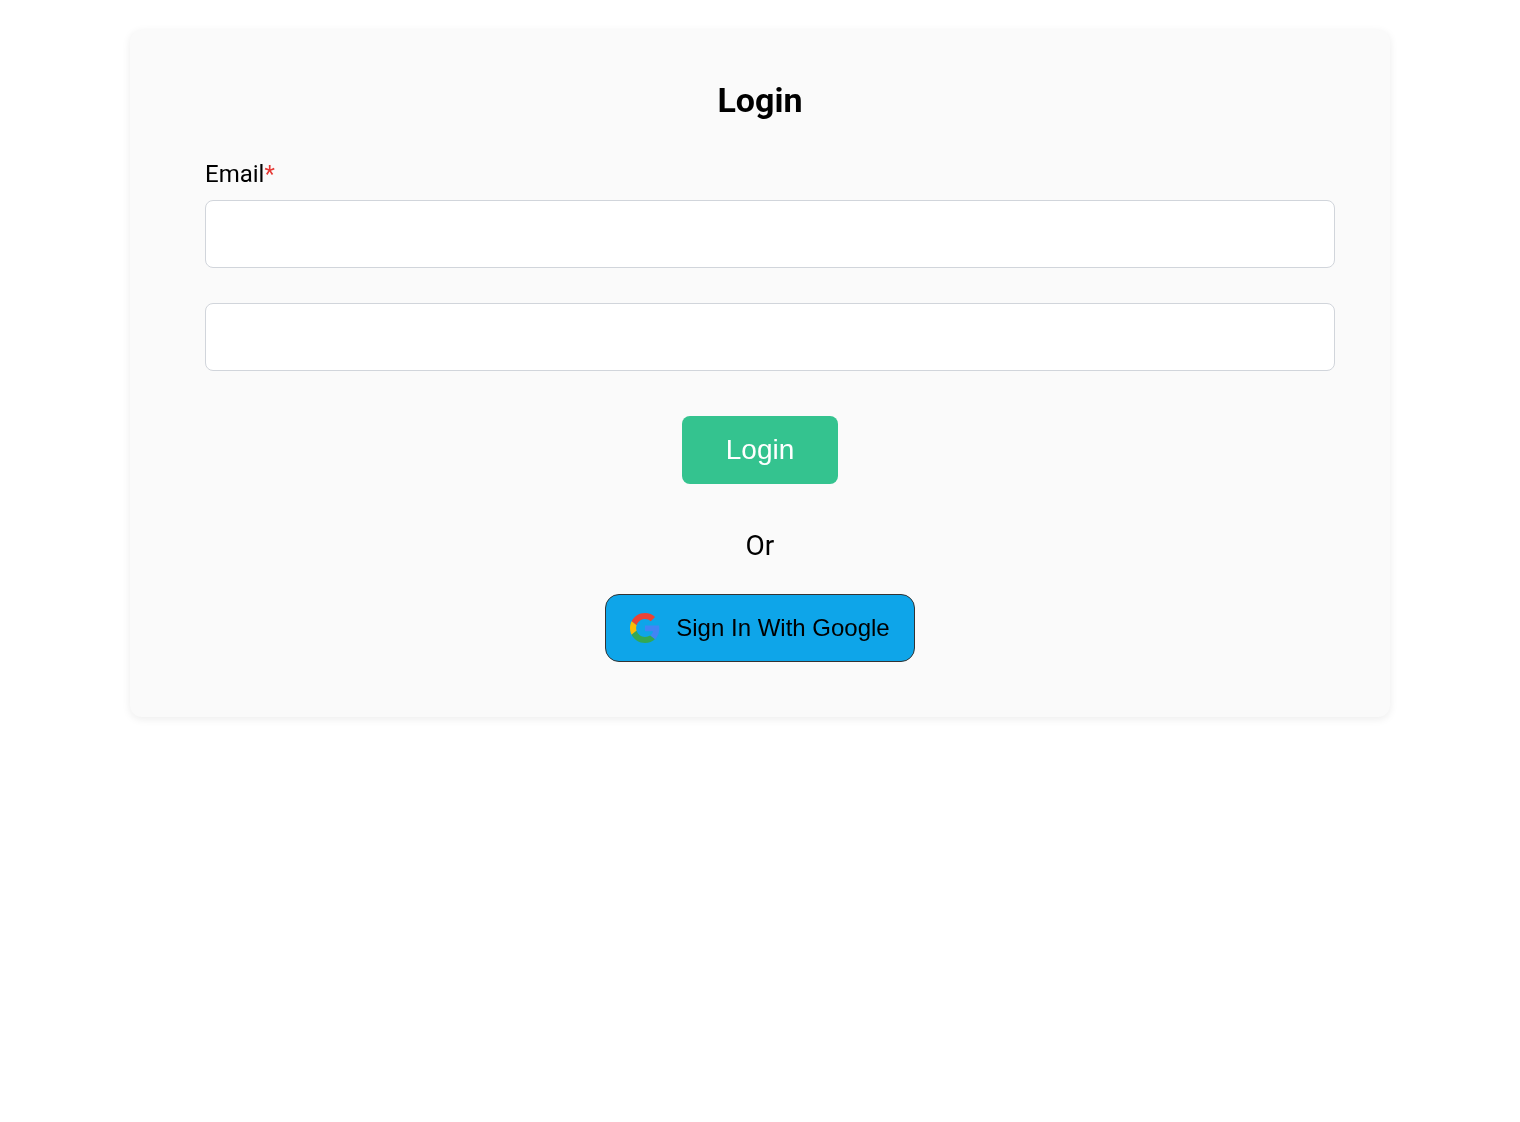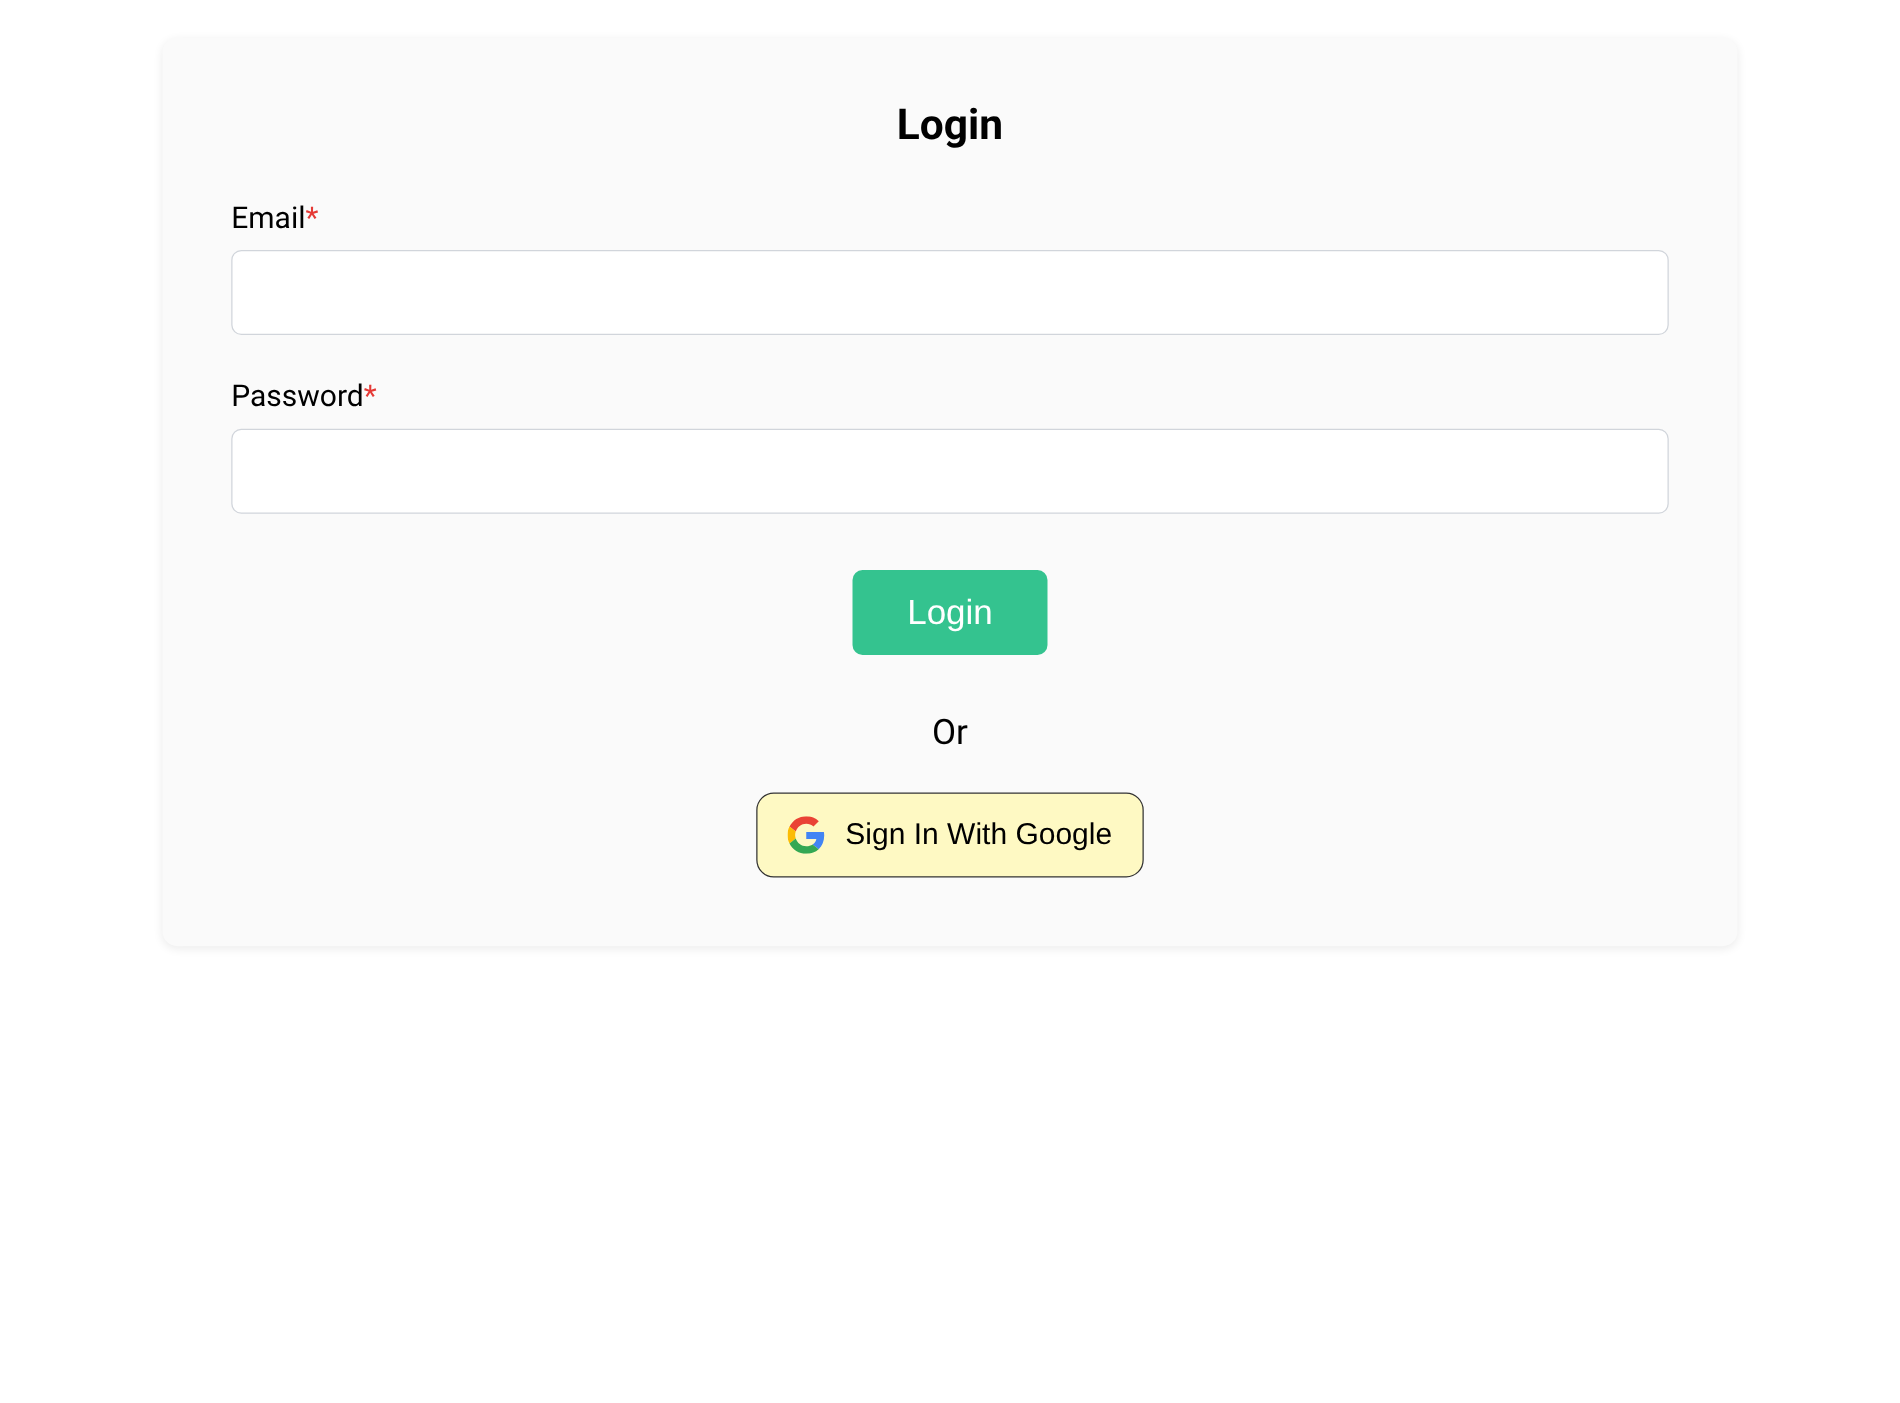--- a/index.html
+++ b/index.html
@@ -22,20 +22,21 @@
     }
     .title {
       font-size: 34px;
       font-weight: 700;
       text-align: center;
       color: #000;
       margin-bottom: 40px;
     }
     .field-group {
       margin-bottom: 35px;
+      margin-left: 20px;
     }
     .field-label {
       font-size: 24px;
       color: #000;
       margin-bottom: 12px;
       display: block;
     }
     .required {
       color: #e53935;
     }
@@ -66,21 +67,21 @@
     }
     .divider-text {
       font-size: 28px;
       color: #000;
       margin: 45px 0 32px 0;
     }
     .google-btn {
       display: inline-flex;
       align-items: center;
       gap: 16px;
-      background: #fef9c3;
+      background: #0ea5e9;
       border: 1px solid #333;
       border-radius: 14px;
       padding: 18px 24px;
       font-size: 24px;
       color: #000;
       cursor: pointer;
     }
     .google-icon {
       width: 30px;
       height: 30px;
@@ -104,23 +105,20 @@
   <h1 class="title">Login</h1>
 
   <div class="field-group">
     <label class="field-label">
       <span>Email</span><span class="required">*</span>
     </label>
     <input type="text" class="text-input" style="">
   </div>
 
   <div class="field-group">
-    <label class="field-label">
-      <span>Password</span><span class="required">*</span>
-    </label>
     <input type="password" class="text-input" style="">
   </div>
 
   <div class="center">
     <button class="login-btn">Login</button>
 
     <div class="divider-text">Or</div>
 
     <button class="google-btn">
       <span class="google-icon">

